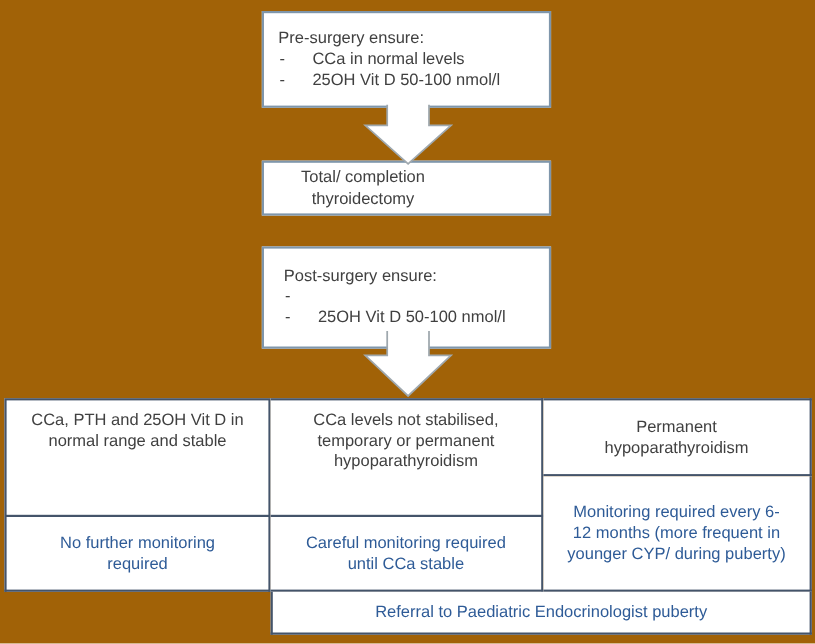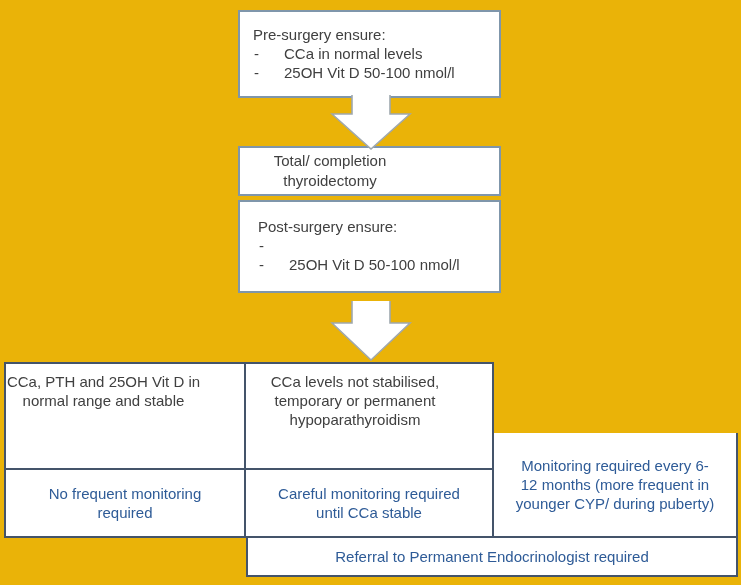--- a/index.html
+++ b/index.html
@@ -7,21 +7,21 @@
     --table-border:#44546a;
     --arrow-stroke:#9fa8ae;
     --text-dark:#404040;
     --text-blue:#2e5b97;
   }
   *{margin:0;padding:0;box-sizing:border-box;}
   html,body{background:#ffffff;}
   .canvas{
     position:relative;
     width:741px;height:585px;
-    background:#eab308;
+    background:#a16207;
     font-family:"Liberation Sans", sans-serif;
     color:var(--text-dark);
     overflow:hidden;
   }
   .fbox{
     position:absolute;
     background:#ffffff;
     border:2px solid var(--box-border);
     font-size:15px;
     line-height:19px;
@@ -38,21 +38,21 @@
   .cell{
     position:absolute;
     background:#ffffff;
     border:2px solid var(--table-border);
     font-size:15px;
     line-height:19px;
     text-align:center;
   }
   .cell.no-top{border-top:none;}
   .cell.no-left{border-left:none;}
-  .cell.cond{color:var(--text-dark);padding-top:8px;display:flex;}
+  .cell.cond{color:var(--text-dark);padding-top:8px;display:flex;justify-content:center;}
   .cell.cond.vcenter{align-items:center;padding-top:0;}
   .cell.action{
     color:var(--text-blue);
     display:flex;align-items:center;justify-content:center;
   }
   .inner-w190{width:195px;}
   .inner-w215{width:218px;}
   .inner-w180{width:180px;}
   .inner-w205{width:208px;}
   .inner-w200{width:203px;}
@@ -76,50 +76,53 @@
   </div>
 
   <svg class="arrow" style="left:330px;top:95px;" width="82" height="56" viewBox="0 0 82 56">
     <path d="M22,0 L22,19 L2,19 L41,54 L80,19 L60,19 L60,0" fill="#ffffff" stroke="var(--arrow-stroke)" stroke-width="1.6"></path>
   </svg>
 
   <div class="fbox centered" style="left:238px;top:146px;width:263px;height:50px;">
     <div class="surgery-text">Total/ completion thyroidectomy</div>
   </div>
 
-  <div class="fbox list" style="left:238px;top:200px;width:263px;height:93px;padding-top:15px;padding-left:18px;">
+  <div class="fbox list" style="left:238px;top:224px;width:263px;height:93px;padding-top:15px;padding-left:18px;">
     <div>Post-surgery ensure:</div>
     <div class="bullet-row">
       <span class="bullet-dash">-</span>
     </div>
     <div class="bullet-row">
       <span class="bullet-dash">-</span>
       <span>25OH Vit D 50-100 nmol/l</span>
     </div>
   </div>
 
   <svg class="arrow" style="left:330px;top:301px;" width="82" height="62" viewBox="0 0 82 62">
     <path d="M22,0 L22,22 L2,22 L41,59 L80,22 L60,22 L60,0" fill="#ffffff" stroke="var(--arrow-stroke)" stroke-width="1.6"></path>
   </svg>
 
   <div class="cell cond" style="left:4px;top:362px;width:242px;height:108px;">
     <div class="inner-w190">CCa, PTH and 25OH Vit D in normal range and stable</div>
   </div>
   <div class="cell action no-top" style="left:4px;top:470px;width:242px;height:68px;">
-    <div class="inner-w180">No frequent monitoring required</div>
+    <div class="inner-w180">No further monitoring required</div>
   </div>
 
   <div class="cell action no-top no-left" style="left:246px;top:470px;width:248px;height:68px;">
     <div class="inner-w205">Careful monitoring required until CCa stable</div>
   </div>
   <div class="cell cond no-left" style="left:246px;top:362px;width:248px;height:108px;">
     <div class="inner-w215">CCa levels not stabilised, temporary or permanent hypoparathyroidism</div>
   </div>
 
+  <div class="cell cond vcenter no-left" style="left:494px;top:362px;width:244px;height:71px;">
+    <div class="inner-w190">Permanent hypoparathyroidism</div>
+  </div>
   <div class="cell action no-top no-left" style="left:494px;top:433px;width:244px;height:105px;">
     <div class="inner-w200">Monitoring required every 6-12 months (more frequent in younger CYP/ during puberty)</div>
   </div>
 
   <div class="cell action no-top" style="left:246px;top:538px;width:492px;height:39px;">
-    <div>Referral to Permanent Endocrinologist required</div>
+    <div>Referral to Paediatric Endocrinologist puberty</div>
   </div>
 
 </div>
 
 </body></html>

